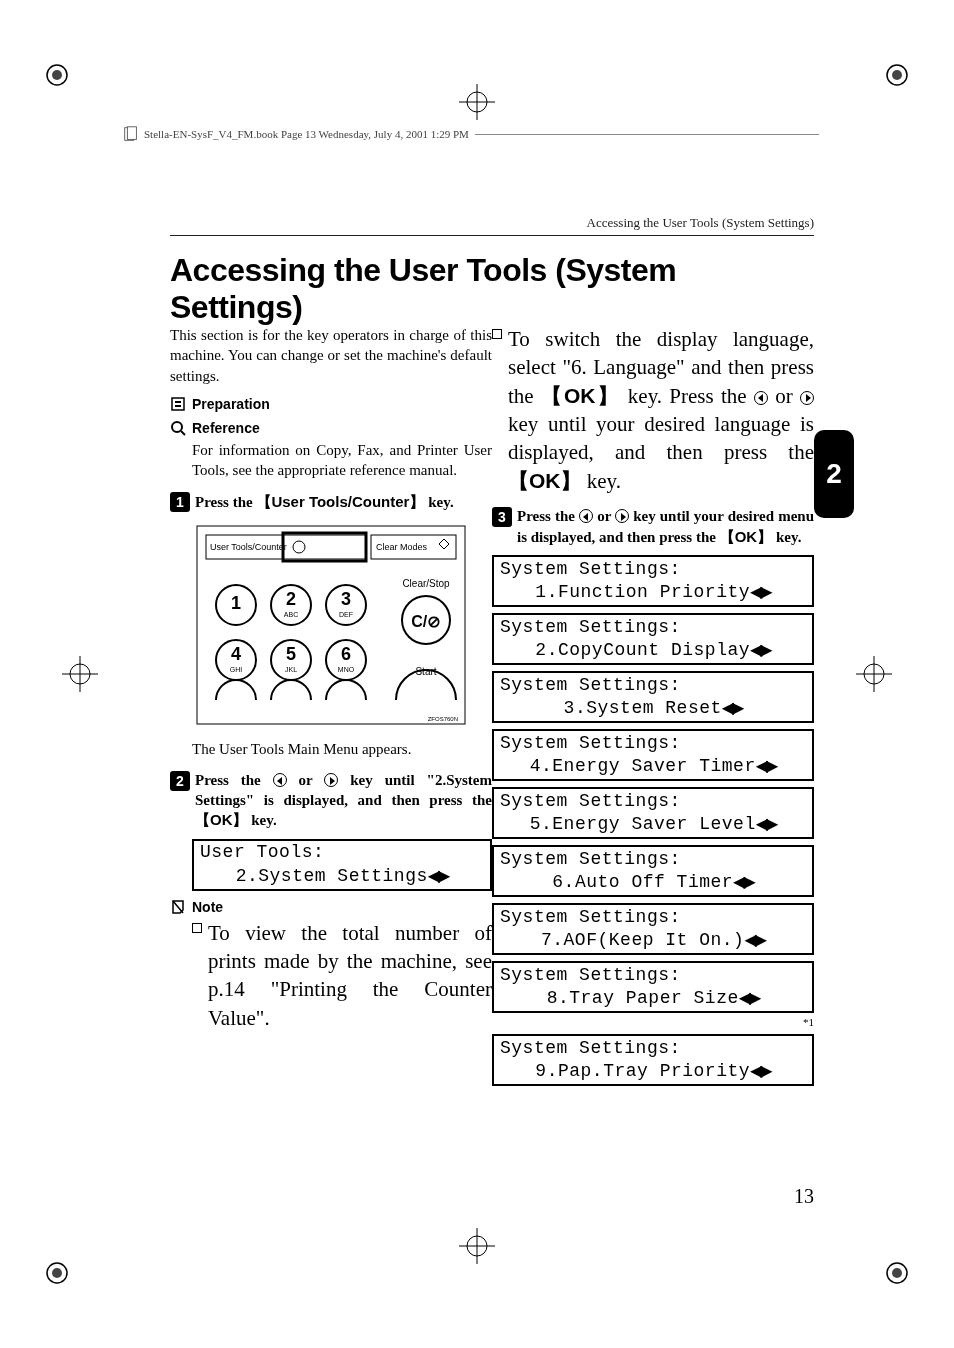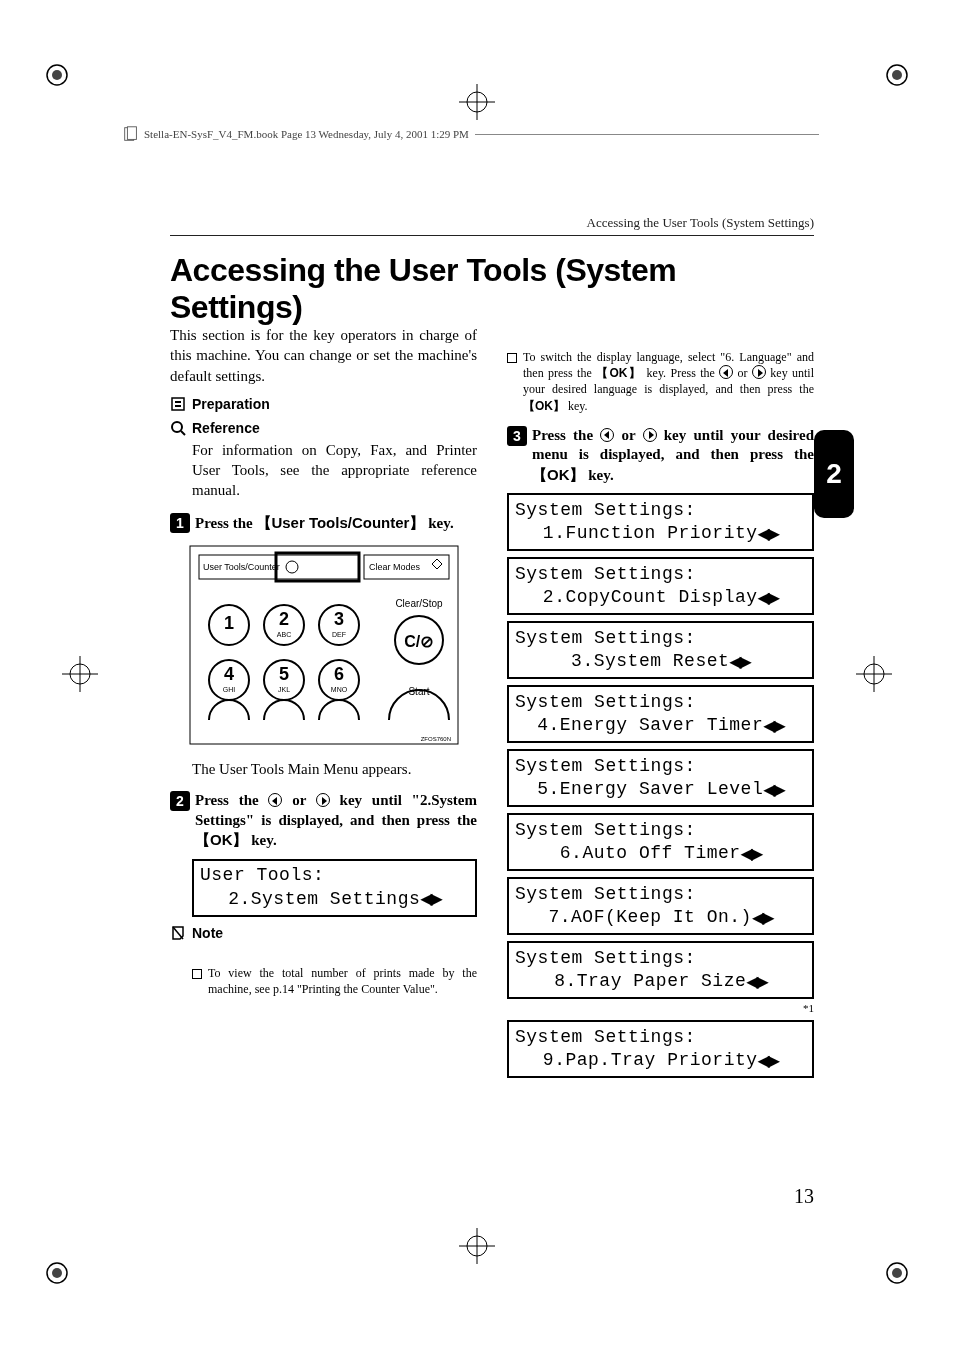--- a/index.html
+++ b/index.html
@@ -93,21 +93,20 @@
     font-size: 28px;
     font-weight: bold;
   }
 
   .content {
     position: absolute;
     top: 325px;
     left: 170px;
     right: 140px;
     display: flex;
-    gap: 30px;
   }
   .col {
     flex: 1;
     min-width: 0;
   }
   .col p {
     font-size: 15px;
     line-height: 1.35;
     margin-bottom: 10px;
     text-align: justify;
@@ -178,43 +177,42 @@
     border-left:5px solid #000;border-top:4px solid transparent;border-bottom:4px solid transparent;
   }
 
   .keypad-figure {
     margin: 12px auto 10px;
     width: 270px;
   }
 
   .lcd {
     border: 2px solid #000;
-    height: 58px;
+    height: 52px;
     padding: 4px 6px;
     font-family: 'Courier New', monospace;
     font-size: 18px;
     line-height: 1.3;
     letter-spacing: 0.5px;
     display: flex;
     flex-direction: column;
     justify-content: center;
     margin-bottom: 6px;
     position: relative;
   }
   .lcd .row2 { display:flex; justify-content:center; align-items:center;}
   .lcd .navarrows { font-family: Arial; font-size:16px; letter-spacing:-2px;}
 
   .bullet-item {
     display:flex; gap:6px;
     margin-left:22px;
-    font-size:12px;
+    font-size:21px;
     line-height:1.35;
     text-align:justify;
     margin-bottom:6px;
-    margin-top:24px;
   }
   .bullet-item .sq {
     width:10px; height:10px; border:1.5px solid #000; margin-top:4px; flex:0 0 auto;
   }
 
   .page-number {
     position:absolute;
     bottom: 140px;
     right: 140px;
     font-size: 20px;

